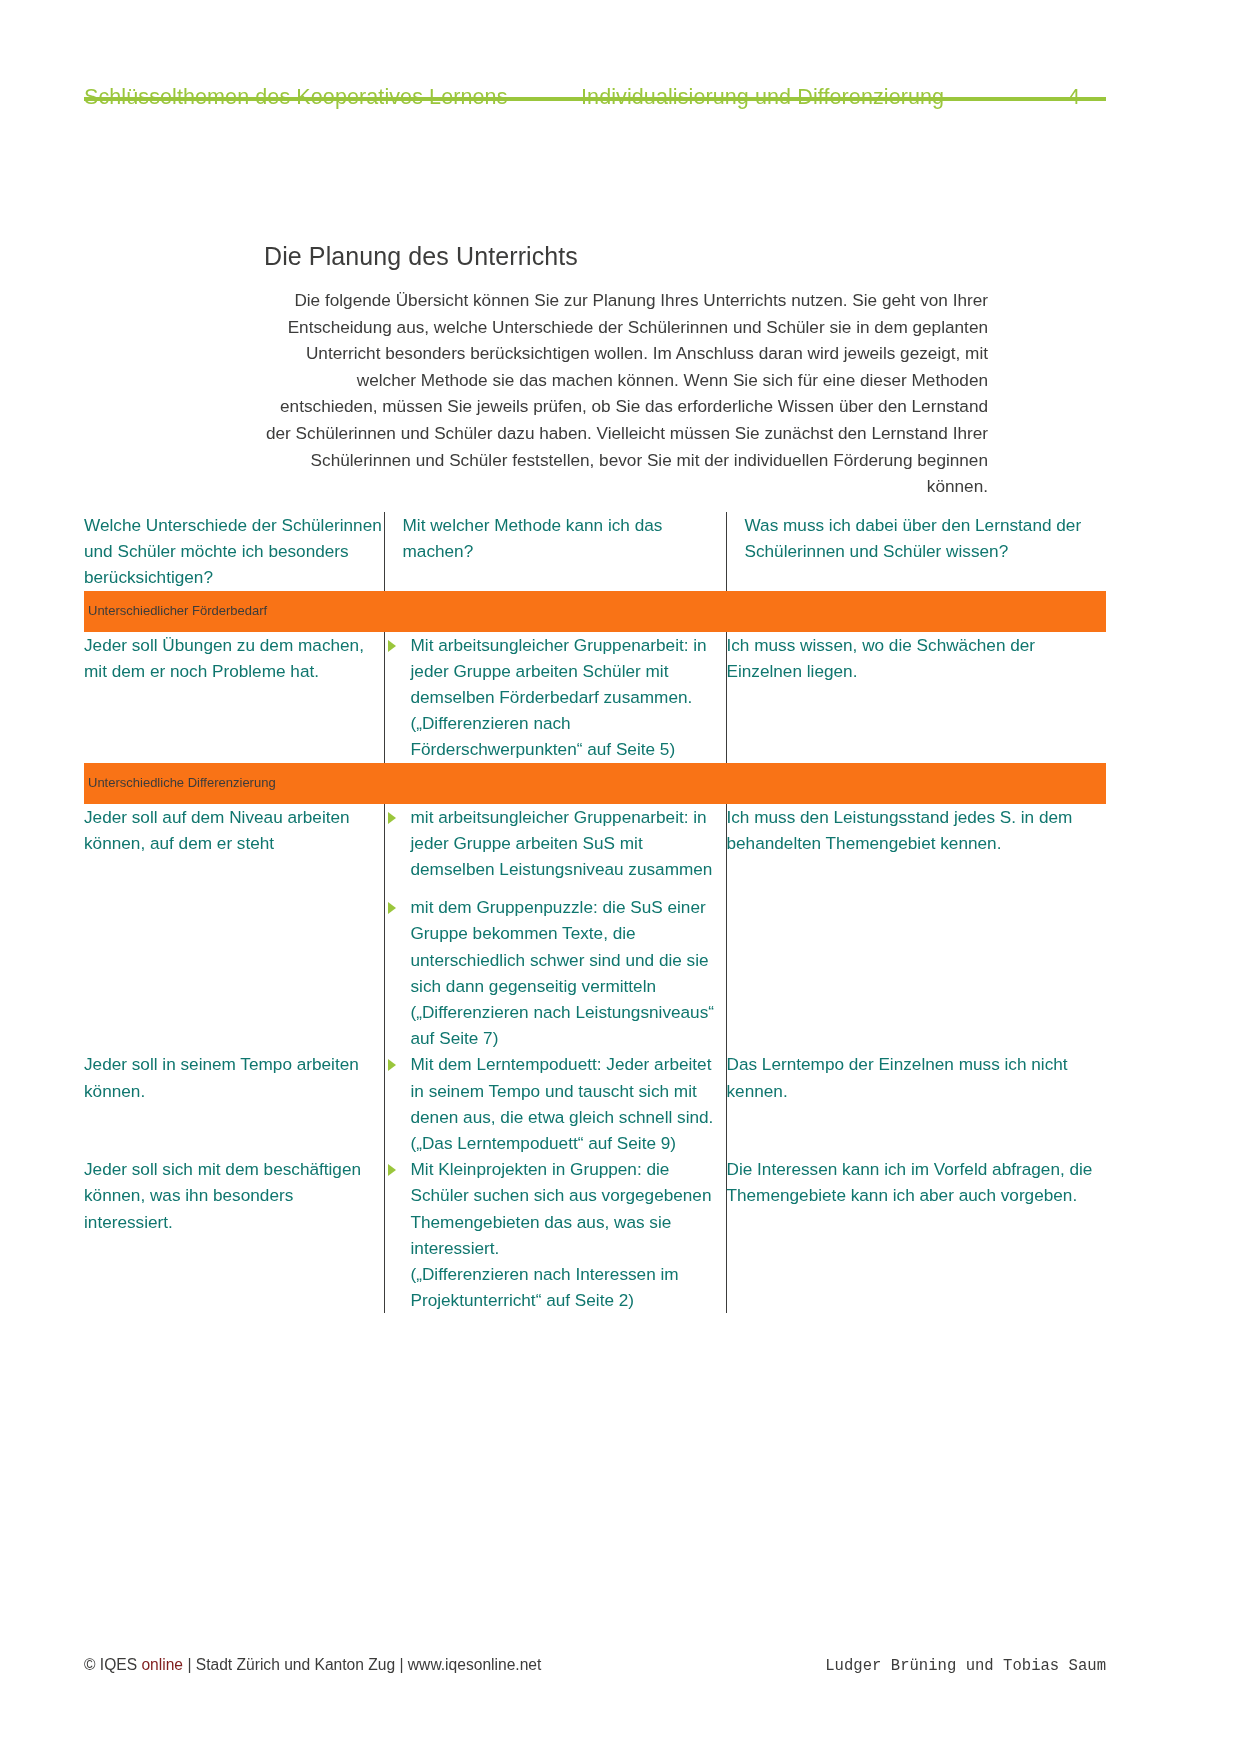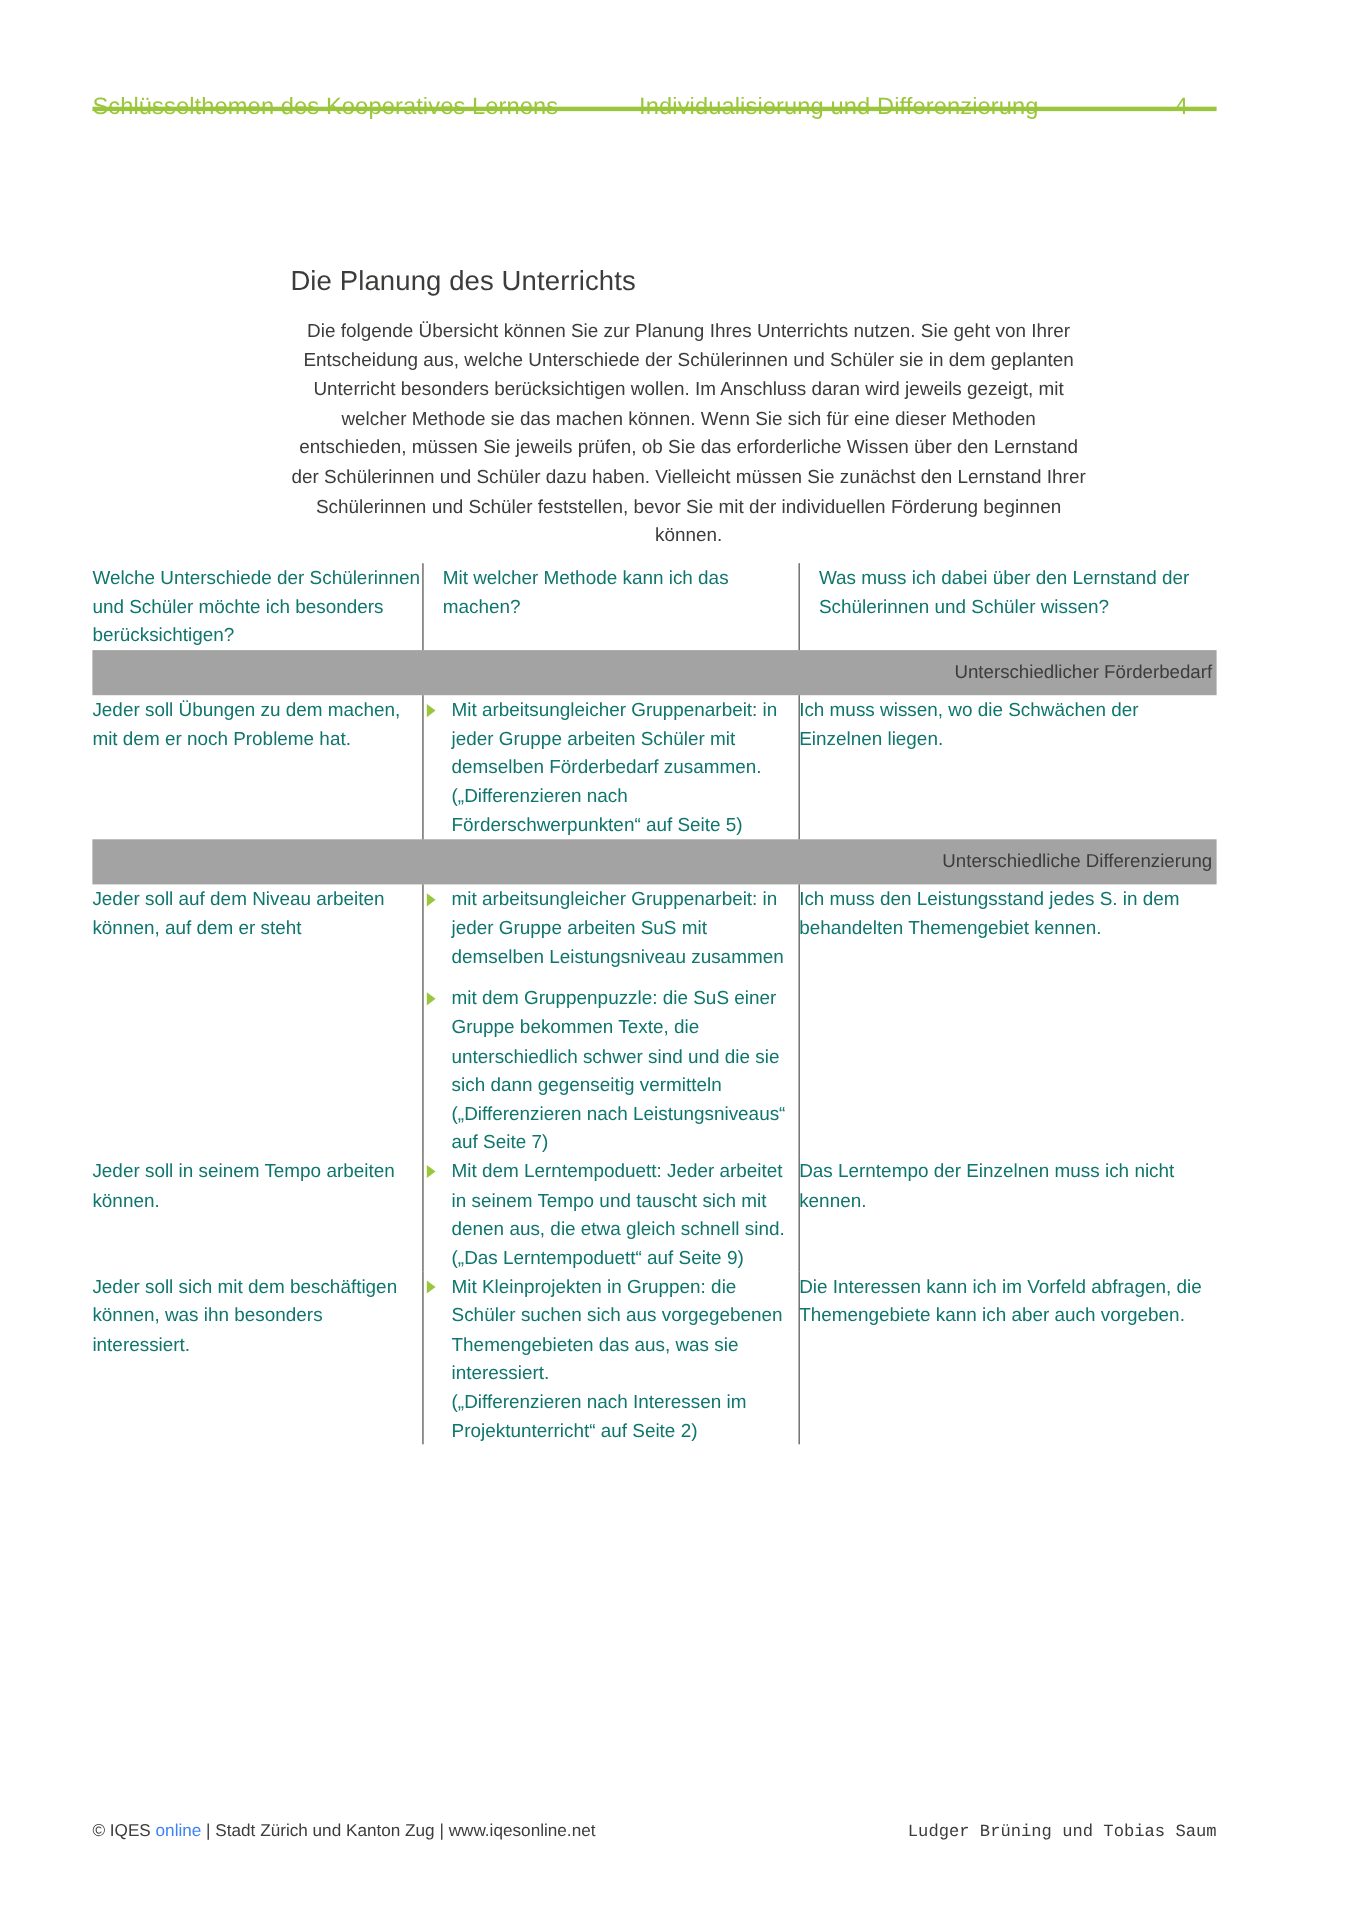--- a/index.html
+++ b/index.html
@@ -69,21 +69,21 @@
     color: #3c3c3b;
     margin: 0 0 16px 0;
     font-weight: normal;
     letter-spacing: 0.1px;
   }
   .intro-body {
     font-size: 17.2px;
     line-height: 26.6px;
     color: #3c3c3b;
     margin: 0;
-    text-align: center;
+    text-align: right;
   }
 
   
   .tbl {
     position: absolute;
     left: 84px;
     top: 512px;
     width: 1022px;
     border-collapse: collapse;
     table-layout: fixed;
@@ -103,26 +103,25 @@
     padding: 10px 14px 14px 4px;
     font-size: 18.2px;
     line-height: 27px;
   }
   .hdr-cell.b, .hdr-cell.c {
     border-left: 1.6px solid #3c3c3b;
     padding-left: 18px;
   }
 
   .band-row td {
-    background: #a3a3a3;
+    background: #f97316;
     padding: 7px 4px 8px 4px;
-    font-size: 17px;
+    font-size: 13px;
     line-height: 26px;
     color: #3c3c3b;
-    text-align: right;
   }
 
   .cell-a {
     padding: 10px 16px 18px 4px;
   }
   .cell-b {
     border-left: 1.6px solid #3c3c3b;
     padding: 10px 14px 18px 12px;
     margin-top: 44px;
   }
@@ -158,21 +157,21 @@
     position: absolute;
     left: 84px;
     top: 1656px;
     width: 1022px;
     font-size: 15.6px;
     color: #3c3c3b;
     display: flex;
     justify-content: space-between;
     align-items: baseline;
   }
-  .footer .brand-green { color: #3b82f6; }
+  .footer .brand-green { color: #7f1d1d; }
   .footer-right { white-space: nowrap; font-family: Liberation Mono, monospace; }
 </style>
 </head>
 <body>
 
 <div class="page">
 
   <div class="page-header">
     <span class="header-left">Schlüsselthemen des Kooperatives Lernens</span>
     <span class="header-center">Individualisierung und Differenzierung</span>

